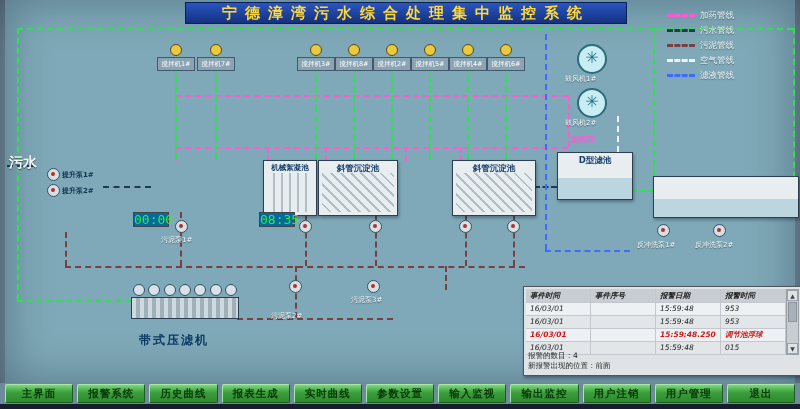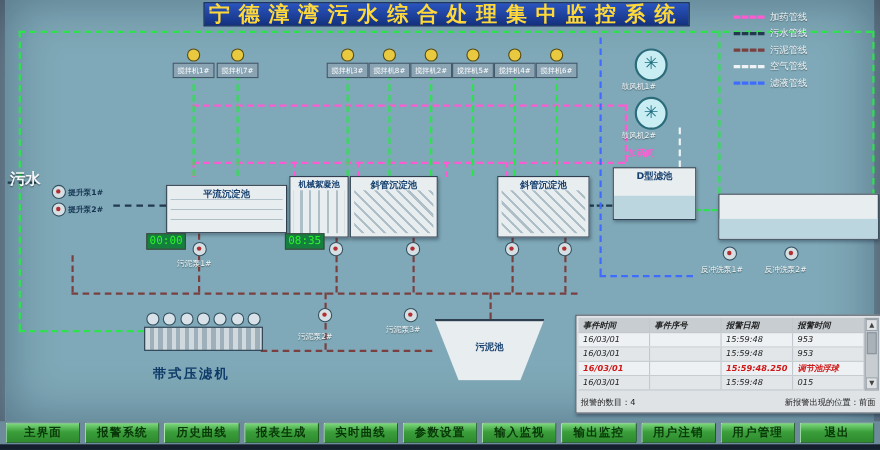--- a/index.html
+++ b/index.html
@@ -3,21 +3,21 @@
 <meta charset="utf-8">
 <style>
   html,body{margin:0;padding:0;background:#4e606d;}
   #stage{position:relative;width:800px;height:409px;background:#7b97a6;overflow:hidden;
          font-family:"DejaVu Sans",sans-serif;box-shadow:inset 0 0 60px rgba(5,10,30,.55);}
   .panel{position:absolute;left:5px;top:0;width:790px;height:383px;background:#7fa9b8;
          box-shadow:inset 0 0 45px rgba(10,20,40,.35);}
   
   .titlebar{position:absolute;left:180px;top:2px;width:440px;height:20px;line-height:20px;
       background:linear-gradient(#2a55c0,#14317e);border:1px solid #0a1f55;color:#ffd83a;
-      font-size:19px;font-weight:bold;text-align:center;letter-spacing:8px;}
+      font-size:15px;font-weight:bold;text-align:center;letter-spacing:8px;}
   
   .legend{position:absolute;left:662px;top:8px;width:132px;}
   .lg-row{display:flex;align-items:center;height:15px;}
   .lg-line{width:28px;border-top:3px dashed #fff;margin-right:5px;}
   .lg-label{font-size:8.5px;color:#f2f6f8;text-shadow:0 1px 1px rgba(0,0,0,.4);}
   
   .ph{position:absolute;border-top:2px dashed;}
   .pv{position:absolute;border-left:2px dashed;}
   .c-green{border-color:#2ee24e;}
   .c-pink{border-color:#ff5ad2;}
@@ -46,43 +46,43 @@
   .mixer-box{position:relative;z-index:2;margin-top:1px;height:12px;line-height:12px;background:#8aa4b4;
       border:1px solid #42596b;color:#fff;font-size:6.5px;white-space:nowrap;}
   
   .pump{position:absolute;width:11px;height:11px;border-radius:50%;background:#d5dfe4;border:1px solid #33505f;}
   .pump::after{content:"";position:absolute;left:3px;top:3px;width:4px;height:4px;border-radius:50%;background:#b03030;}
   .fan{position:absolute;width:26px;height:26px;border-radius:50%;background:#c8eef4;border:2px solid #2b6b7a;
        color:#1e6e80;font-size:16px;line-height:24px;text-align:center;font-weight:bold;}
   .slabel{position:absolute;font-size:7px;color:#f4f8fa;text-shadow:0 1px 1px rgba(0,0,0,.45);white-space:nowrap;}
   .slabel.dark{color:#12314e;text-shadow:none;font-weight:bold;}
   .slabel.pink{color:#ff5ad2;font-weight:bold;font-size:8px;text-shadow:none;}
-  .timer{position:absolute;width:34px;height:13px;background:#15803d;color:#2cf32c;border:1px solid #444;
-      font-family:"DejaVu Sans Mono",monospace;font-size:10px;line-height:13px;text-align:center;}
+  .timer{position:absolute;width:34px;height:13px;background:#0369a1;color:#2cf32c;border:1px solid #444;
+      font-family:"DejaVu Sans Mono",monospace;font-size:13px;line-height:13px;text-align:center;}
   
   .press{position:absolute;left:126px;top:284px;width:108px;height:44px;}
   .rollers{display:flex;justify-content:space-between;padding:0 2px;}
   .roller{width:10px;height:10px;border-radius:50%;background:#d8e2e8;border:1px solid #33505f;}
   .press-body{margin-top:1px;height:20px;border:1px solid #2e4050;
       background:repeating-linear-gradient(90deg,#cfd9de 0 4px,#9fb0ba 4px 8px);}
   .press-label{position:absolute;left:134px;top:332px;font-size:12px;font-weight:bold;color:#0e3a68;letter-spacing:2px;}
   
   .alarm{position:absolute;left:518px;top:286px;width:276px;height:88px;background:#dfe3e6;
       border:1px solid #4a5560;box-shadow:1px 2px 3px rgba(10,20,40,.4);font-size:7.5px;color:#222;}
   .atable{position:absolute;left:2px;top:2px;right:14px;}
   .arow{display:flex;height:12px;line-height:12px;border-bottom:1px solid #c2c8cd;background:#eef1f3;}
   .arow.hd{background:#c8cdd2;font-weight:bold;height:13px;line-height:13px;}
   .arow.alt{background:#e2e6e9;}
   .arow.alert{color:#d01818;font-weight:bold;}
   .acell{flex:1;padding-left:4px;overflow:hidden;white-space:nowrap;border-right:1px solid #c2c8cd;font-style:italic;}
   .sbar{position:absolute;right:1px;top:2px;width:11px;height:64px;background:#c8cdd2;border:1px solid #9aa2a9;
       font-size:6px;text-align:center;color:#444;}
   .sb-btn{height:9px;line-height:9px;background:#dfe3e6;border:1px solid #9aa2a9;}
   .sb-thumb{height:18px;margin:1px;background:#aab2b9;border:1px solid #8a929a;}
-  .a-footer{position:absolute;left:4px;bottom:4px;right:4px;display:flex;justify-content:space-between;font-size:7.5px;}
+  .a-footer{position:absolute;left:4px;bottom:4px;right:4px;display:flex;justify-content:space-between;font-size:7.5px;flex-direction:column;}
   
   .footer{position:absolute;left:0;top:383px;width:800px;height:21px;display:flex;padding:1px 3px;box-sizing:border-box;background:#6d8b9a;}
   .btn{flex:1;margin:0 2px;background:linear-gradient(#7cd87c,#3a9e3a 45%,#2e8a2e);
       border:1px solid #1c5c1c;border-top-color:#aae8aa;border-left-color:#aae8aa;border-radius:2px;
       color:#083808;font-weight:bold;font-size:10.5px;text-align:center;line-height:17px;letter-spacing:1px;cursor:pointer;}
   .strip{position:absolute;left:0;top:404px;width:800px;height:5px;background:#141e2c;}
 </style>
 </head>
 <body>
 
@@ -150,45 +150,38 @@
       </div>
     <div class="mixer" style="left:444px">
         <div class="mixer-motor"></div>
         <div class="mixer-box">搅拌机4#</div>
       </div>
     <div class="mixer" style="left:482px">
         <div class="mixer-motor"></div>
         <div class="mixer-box">搅拌机6#</div>
       </div>
 
-    <div class="tank" style="left:146px;top:168px;width:108px;height:42px">
-      <div class="hatch-lanes"></div>
-      <div class="tank-label">平流沉淀池</div>
-    </div>
     <div class="tank" style="left:258px;top:160px;width:52px;height:54px">
       <div class="hatch-vert"></div>
       <div class="tank-label" style="font-size:7.5px">机械絮凝池</div>
     </div>
     <div class="tank" style="left:313px;top:160px;width:78px;height:54px">
       <div class="hatch-diag"></div>
       <div class="tank-label">斜管沉淀池</div>
     </div>
     <div class="tank" style="left:447px;top:160px;width:82px;height:54px">
       <div class="hatch-diag"></div>
       <div class="tank-label">斜管沉淀池</div>
     </div>
     <div class="tank" style="left:552px;top:152px;width:74px;height:46px">
       <div class="water"></div>
       <div class="tank-label">D型滤池</div>
     </div>
     <div class="tank" style="left:648px;top:176px;width:144px;height:40px">
       <div class="water"></div>
-    </div>
-    <div class="trap" style="left:390px;top:290px;width:100px;height:54px">
-      <div class="tank-label" style="top:18px">污泥池</div>
     </div>
 
     <div class="press">
       <div class="rollers">
         <div class="roller"></div>
           <div class="roller"></div>
           <div class="roller"></div>
           <div class="roller"></div>
           <div class="roller"></div>
           <div class="roller"></div>
@@ -209,21 +202,21 @@
     <div class="timer" style="left:254px;top:212px">08:35</div>
 
     <div class="pump" style="left:170px;top:220px"></div>
     <div class="slabel" style="left:156px;top:235px">污泥泵1#</div>
     <div class="pump" style="left:294px;top:220px"></div>
     <div class="pump" style="left:364px;top:220px"></div>
     <div class="pump" style="left:454px;top:220px"></div>
     <div class="pump" style="left:502px;top:220px"></div>
 
     <div class="pump" style="left:284px;top:280px"></div>
-    <div class="slabel" style="left:266px;top:301px">污泥泵2#</div>
+    <div class="slabel" style="left:266px;top:311px">污泥泵2#</div>
     <div class="pump" style="left:362px;top:280px"></div>
     <div class="slabel" style="left:346px;top:295px">污泥泵3#</div>
 
     <div class="fan" style="left:572px;top:44px">✳</div>
     <div class="slabel" style="left:560px;top:74px">鼓风机1#</div>
     <div class="fan" style="left:572px;top:88px">✳</div>
     <div class="slabel" style="left:560px;top:118px">鼓风机2#</div>
     <div class="slabel pink" style="left:566px;top:134px">加药间</div>
 
     <div class="pump" style="left:652px;top:224px"></div>

